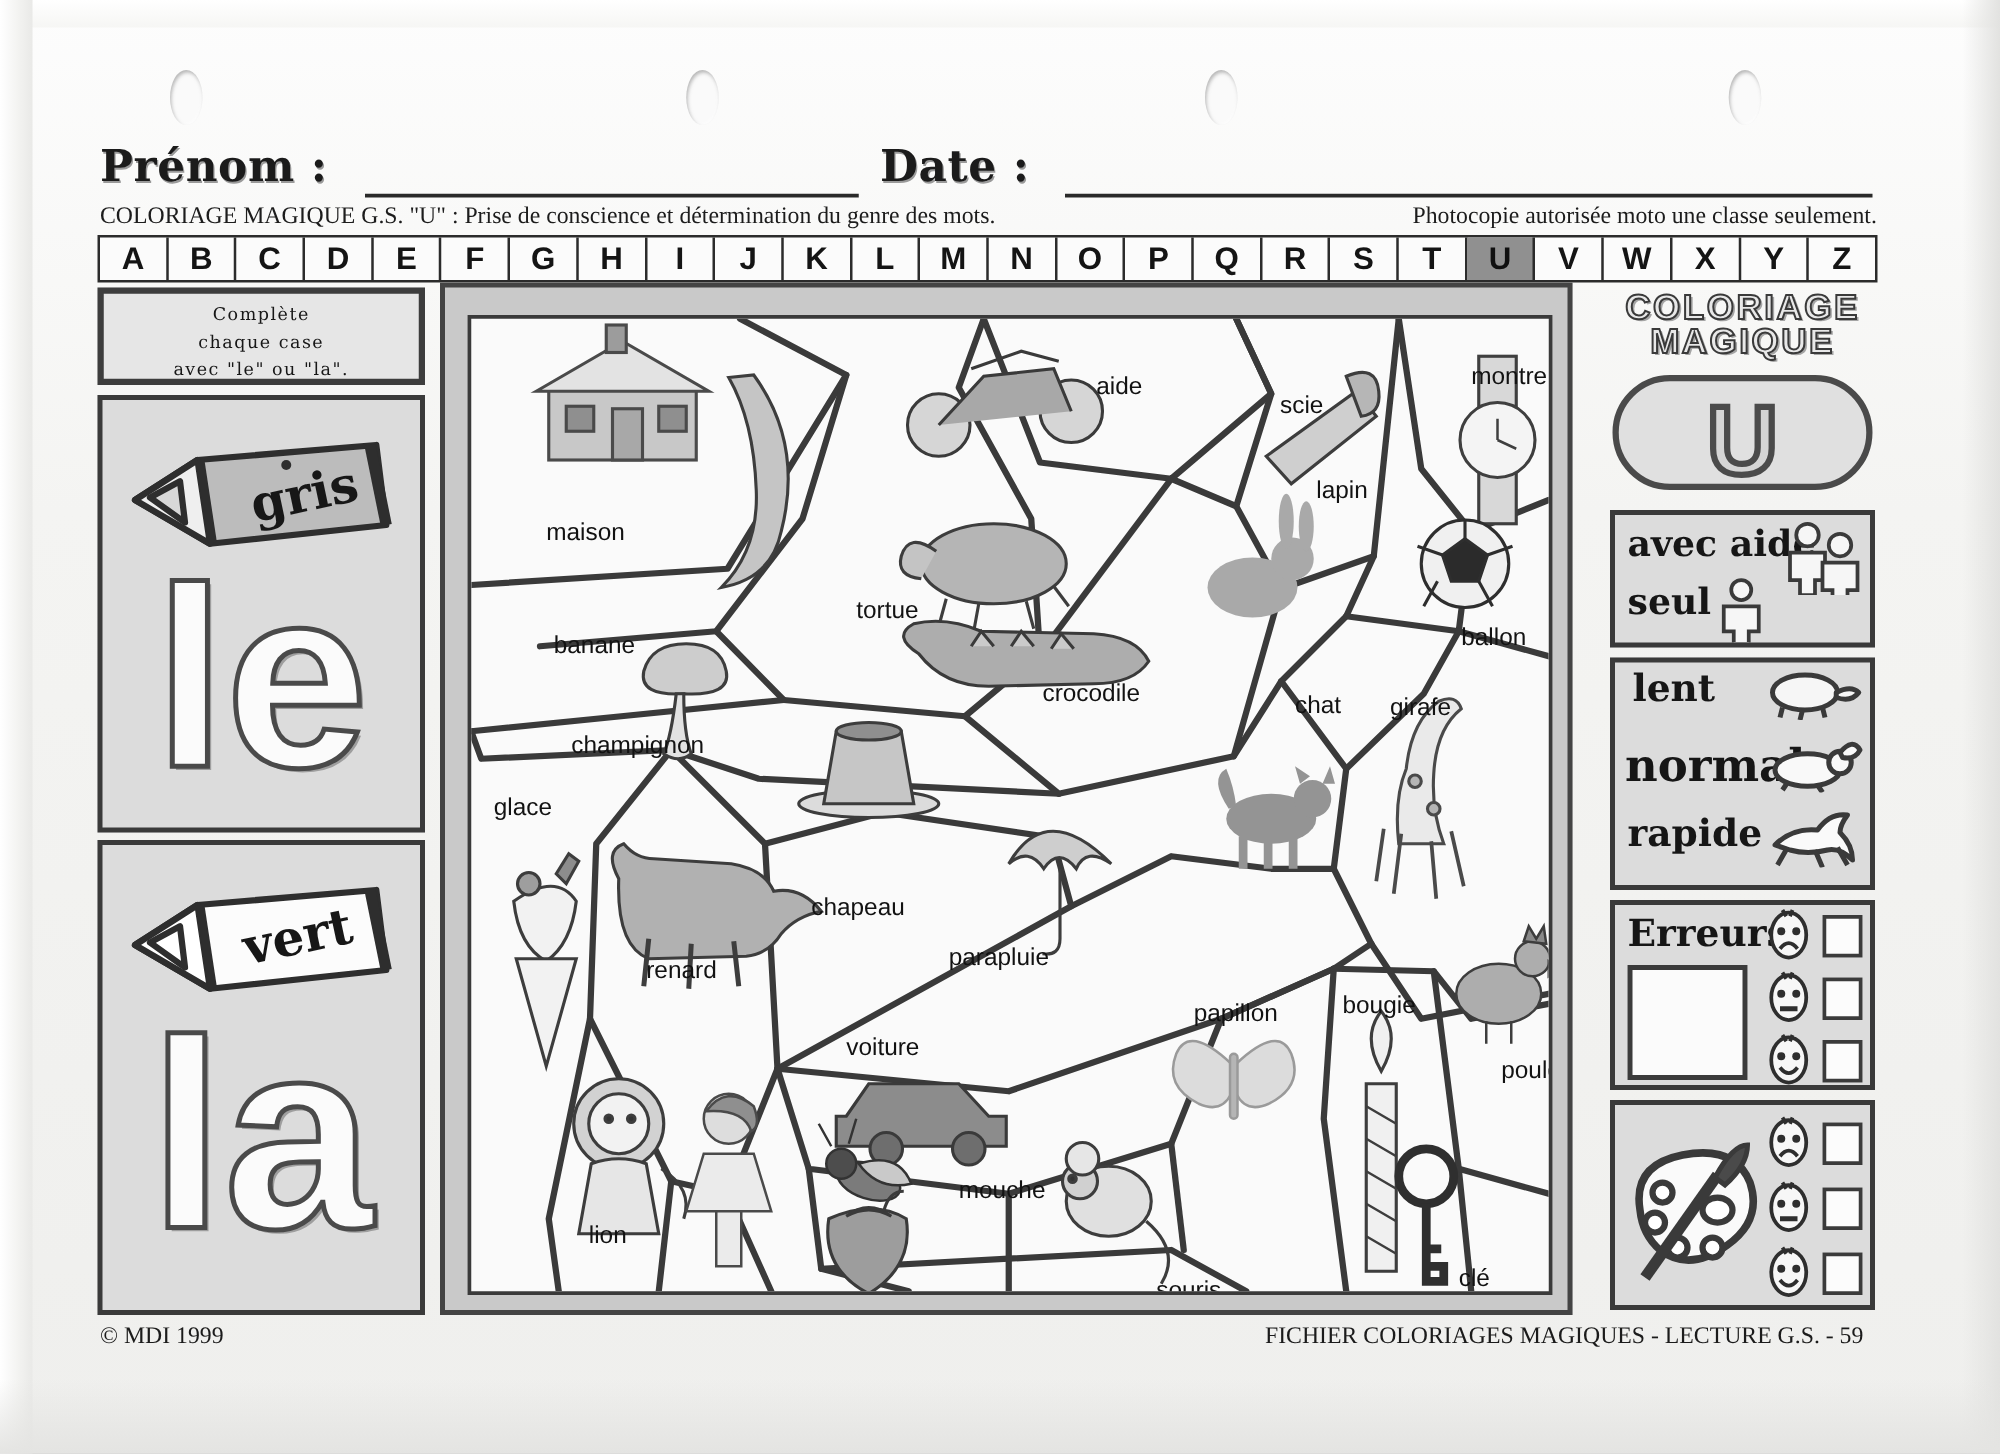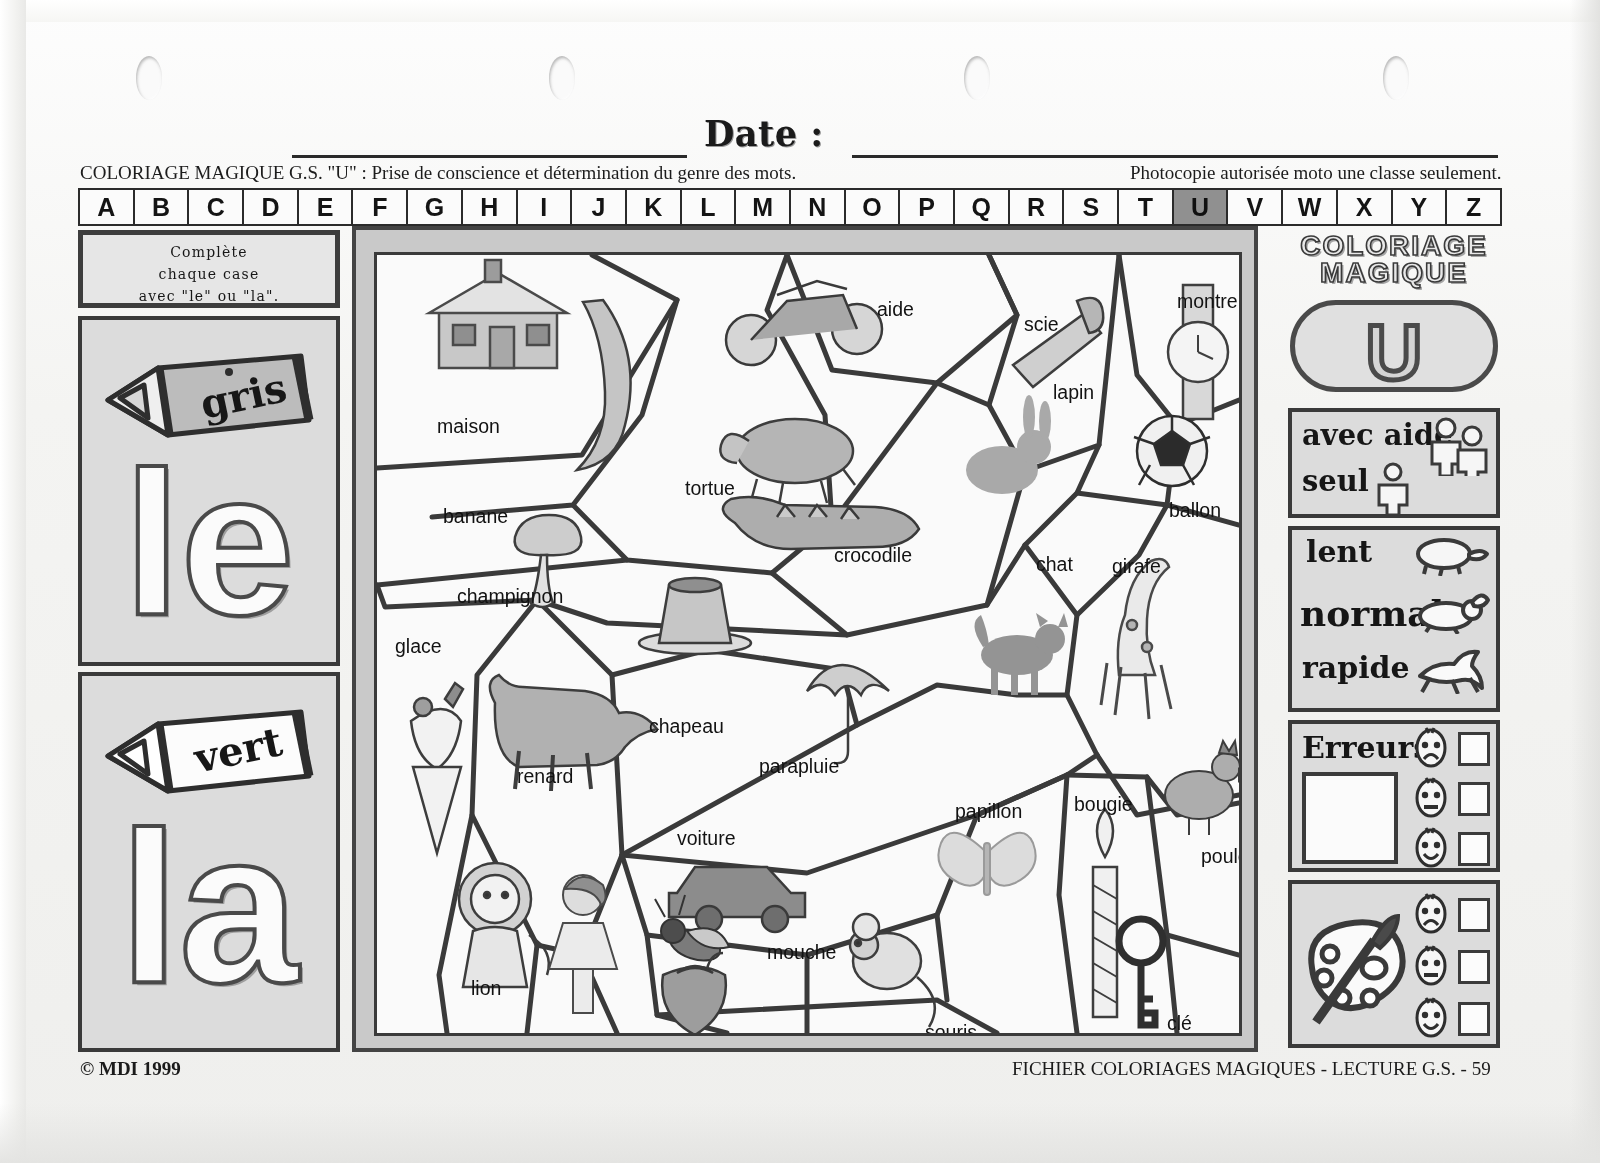--- a/index.html
+++ b/index.html
@@ -101,20 +101,21 @@
   <div class="scan-edge-t"></div>
   <div class="scan-edge-l"></div>
   <div class="scan-edge-r"></div>
   <div class="scan-edge-b"></div>
 
   <div class="hole" style="left:136px;top:56px;"></div>
   <div class="hole" style="left:549px;top:56px;"></div>
   <div class="hole" style="left:964px;top:56px;"></div>
   <div class="hole" style="left:1383px;top:56px;"></div>
 
+  <div class="hdr-label" style="left:80px;top:113px;">Prénom :</div>
   <div class="hdr-rule" style="left:292px;top:155px;width:395px;"></div>
 
   <div class="hdr-label" style="left:704px;top:113px;">Date :</div>
   <div class="hdr-rule" style="left:852px;top:155px;width:646px;"></div>
 
   <div class="subline" style="left:80px;top:162px;">COLORIAGE MAGIQUE G.S. "U" : Prise de conscience et détermination du genre des mots.</div>
   <div class="subline-r" style="left:1130px;top:162px;">Photocopie autorisée moto une classe seulement.</div>
 
   <div id="alpha">
       <div class="cell">A</div>
@@ -578,16 +579,16 @@
           <ellipse cx="17" cy="22" rx="14" ry="18"></ellipse>
       <path d="M12 2 l3 5 M20 2 l-2 5"></path>
         </g>
       <circle cx="11" cy="19" r="3.2" fill="#2e2e2e"></circle>
         <circle cx="23" cy="19" r="3.2" fill="#2e2e2e"></circle>
       <path d="M10 28 q7 9 14 0" fill="none" stroke="#2e2e2e" stroke-width="3"></path>
     </svg>
     <div class="chk" style="left:166px;top:118px;"></div>
   </div>
 
-  <div class="foot" style="left:80px;top:1058px;font-weight:bold;">© MDI 1999</div>
+  <div class="foot" style="left:80px;top:1058px;">© MDI 1999</div>
   <div class="foot" style="left:1012px;top:1058px;">FICHIER COLORIAGES MAGIQUES - LECTURE G.S.  -  59</div>
 
 </div>
 
 </body></html>

